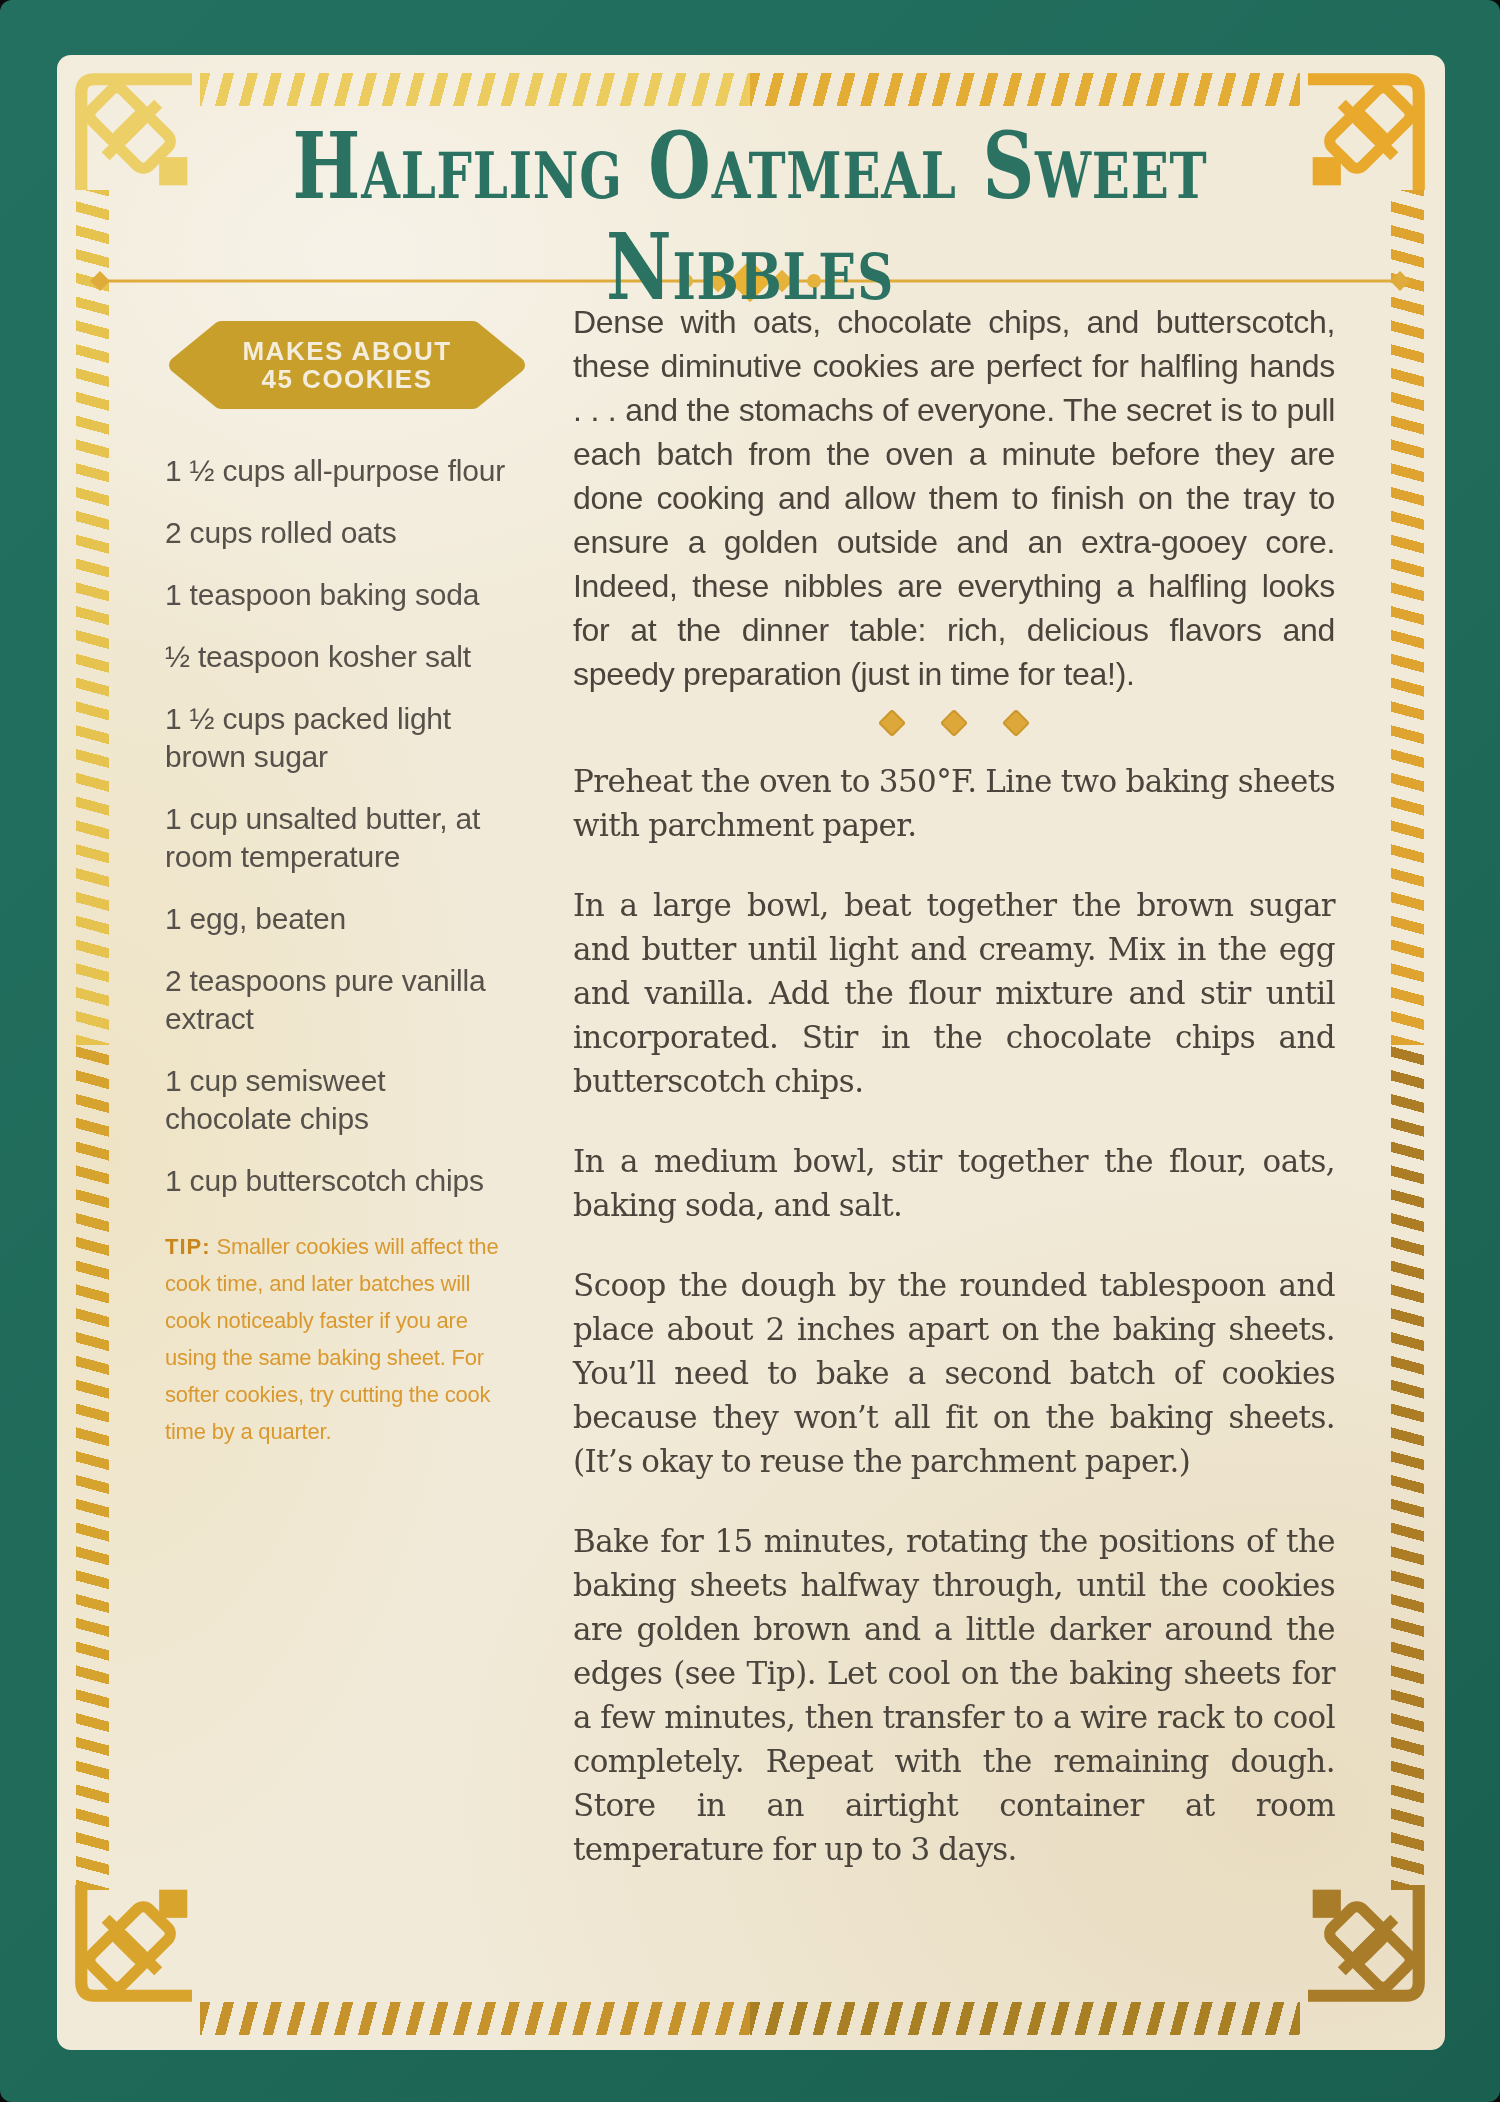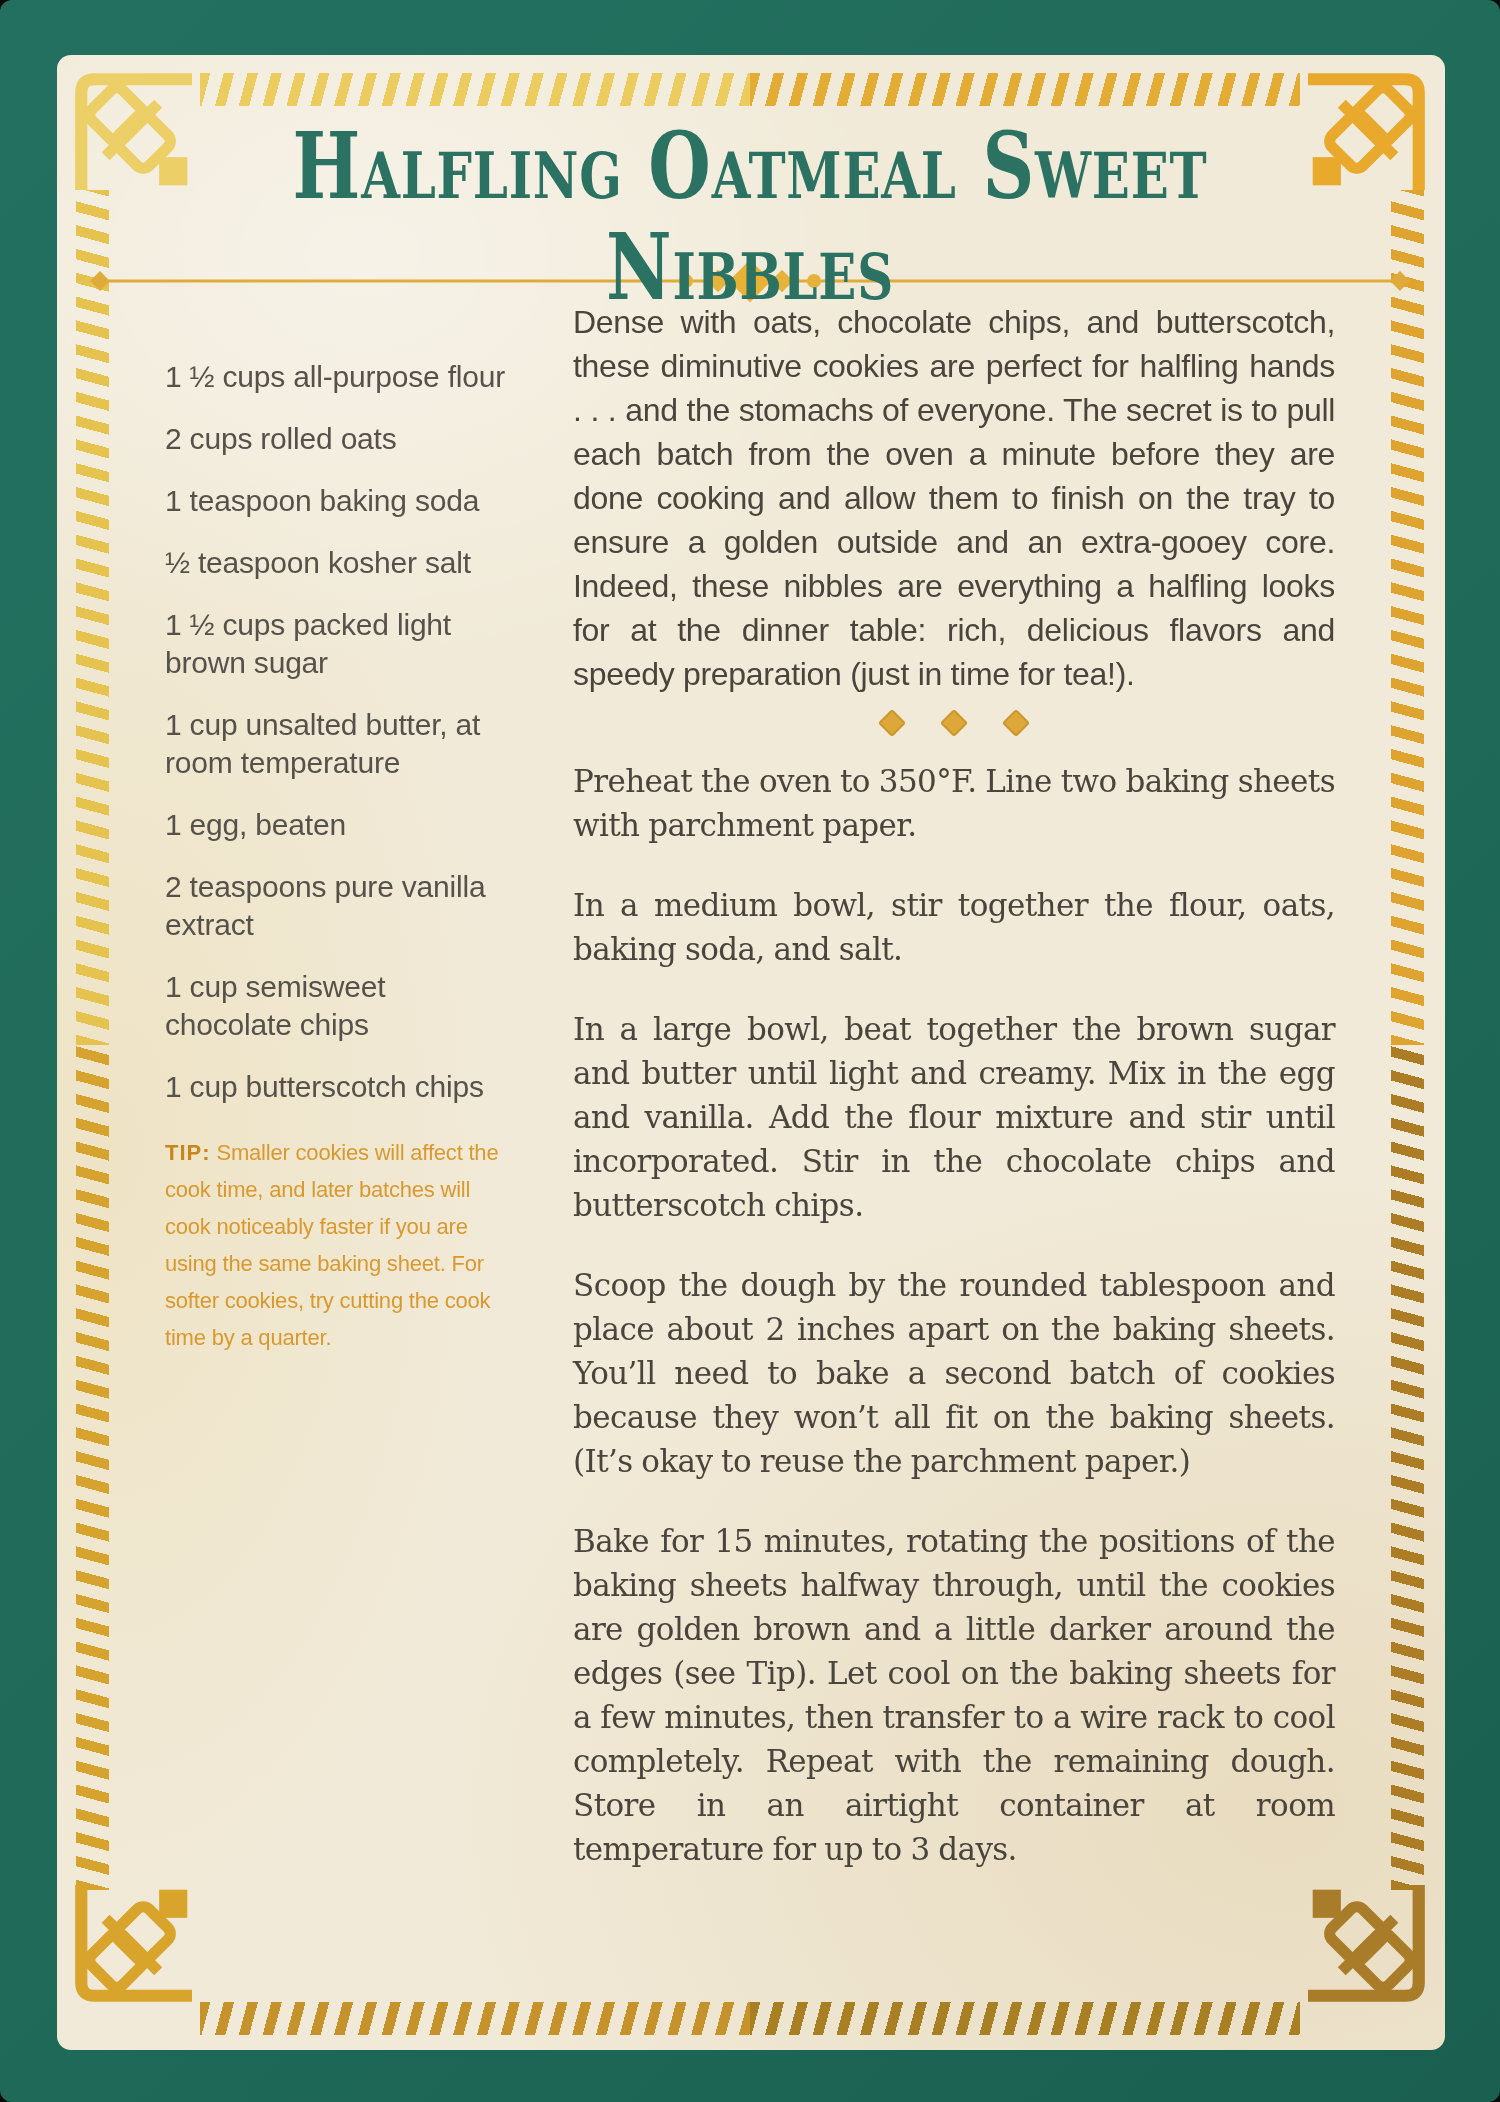--- a/index.html
+++ b/index.html
@@ -104,20 +104,29 @@
       <rect x="620" y="15" width="16" height="16" fill="#E5B33B" transform="rotate(45 628 23)"></rect>
       <rect x="645" y="8" width="30" height="30" fill="#E8B334" transform="rotate(45 660 23)"></rect>
       <rect x="684" y="15" width="16" height="16" fill="#E5B33B" transform="rotate(45 692 23)"></rect>
       <circle cx="724" cy="23" r="7" fill="#E5B33B"></circle>
     </svg>
   </div>
 
   <h1 class="title">Halfling Oatmeal Sweet Nibbles</h1>
 
   <div class="col-left">
+    <div class="badge">
+      <svg viewBox="0 0 364 94">
+        <polygon points="12,47 56,11 308,11 352,47 308,83 56,83" fill="var(--badge)" stroke="var(--badge)" stroke-width="16" stroke-linejoin="round"></polygon>
+      </svg>
+      <div class="btxt">
+        <span>MAKES ABOUT</span>
+        <span>45 COOKIES</span>
+      </div>
+    </div>
 
     <ul class="ingredients">
       <li>1 ½ cups all-purpose flour</li>
       <li>2 cups rolled oats</li>
       <li>1 teaspoon baking soda</li>
       <li>½ teaspoon kosher salt</li>
       <li>1 ½ cups packed light brown sugar</li>
       <li>1 cup unsalted butter, at room temperature</li>
       <li>1 egg, beaten</li>
       <li>2 teaspoons pure vanilla extract</li>
@@ -130,19 +139,19 @@
 
   <div class="col-right">
     <p class="intro">Dense with oats, chocolate chips, and butterscotch, these diminutive cookies are perfect for halfling hands . . . and the stomachs of everyone. The secret is to pull each batch from the oven a minute before they are done cooking and allow them to finish on the tray to ensure a golden outside and an extra-gooey core. Indeed, these nibbles are everything a halfling looks for at the dinner table: rich, delicious flavors and speedy preparation (just in time for tea!).</p>
     <div class="sep">
         <i></i>
         <i></i>
         <i></i>
       </div>
     <div class="steps">
       <p>Preheat the oven to 350°F. Line two baking sheets with parchment paper.</p>
+      <p>In a large bowl, beat together the brown sugar and butter until light and creamy. Mix in the egg and vanilla. Add the flour mixture and stir until incorporated. Stir in the chocolate chips and butterscotch chips.</p>
       <p>In a medium bowl, stir together the flour, oats, baking soda, and salt.</p>
-      <p>In a large bowl, beat together the brown sugar and butter until light and creamy. Mix in the egg and vanilla. Add the flour mixture and stir until incorporated. Stir in the chocolate chips and butterscotch chips.</p>
       <p>Scoop the dough by the rounded tablespoon and place about 2 inches apart on the baking sheets. You’ll need to bake a second batch of cookies because they won’t all fit on the baking sheets. (It’s okay to reuse the parchment paper.)</p>
       <p>Bake for 15 minutes, rotating the positions of the baking sheets halfway through, until the cookies are golden brown and a little darker around the edges (see Tip). Let cool on the baking sheets for a few minutes, then transfer to a wire rack to cool completely. Repeat with the remaining dough. Store in an airtight container at room temperature for up to 3 days.</p>
     </div>
   </div>
 </div>
 
 </body></html>

